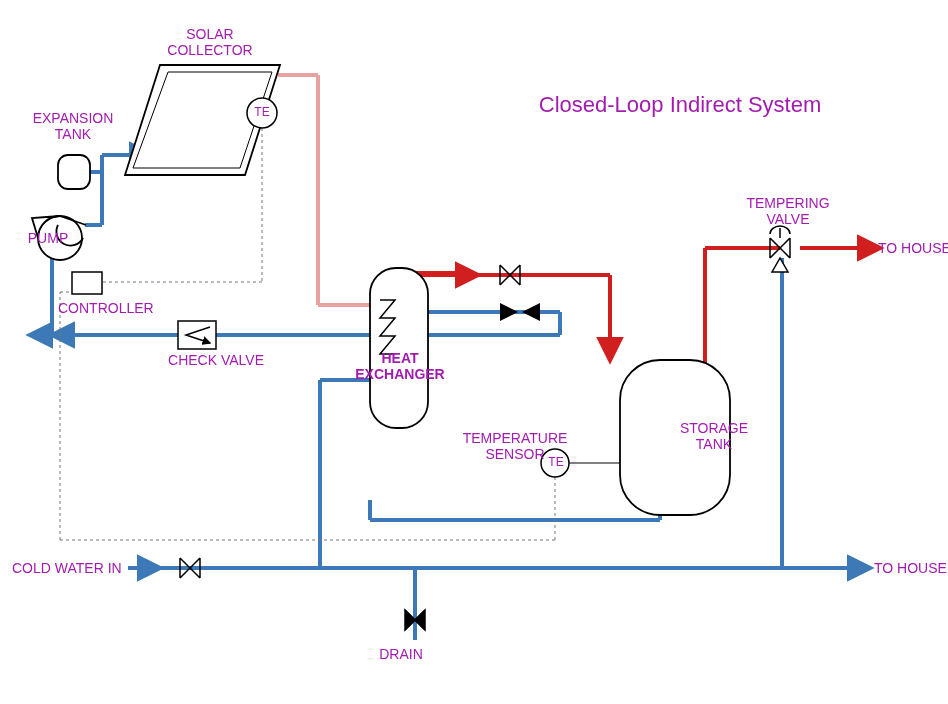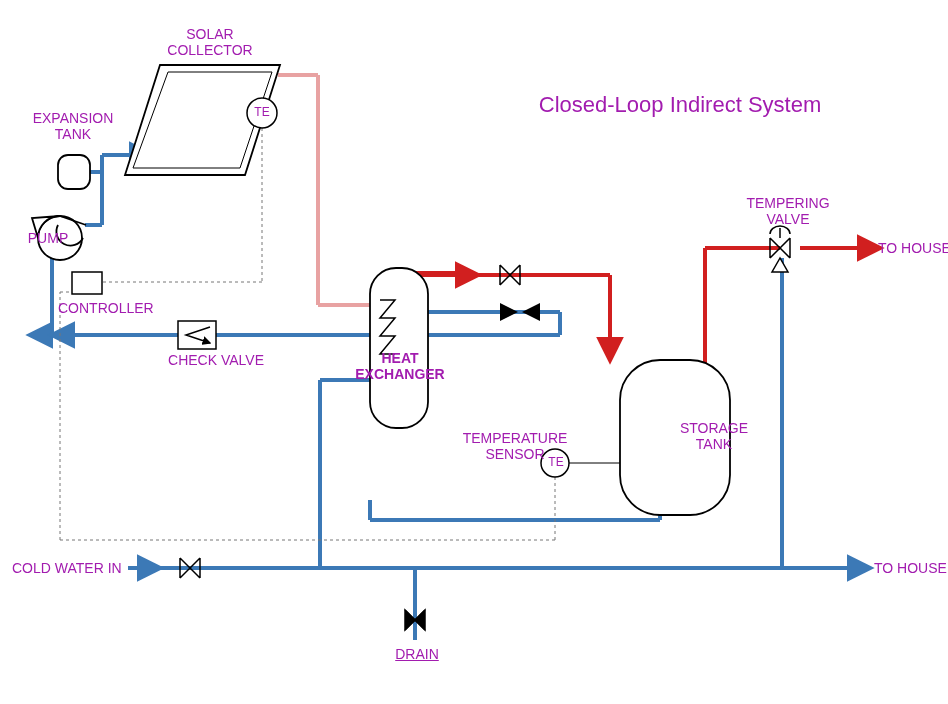--- a/index.html
+++ b/index.html
@@ -216,19 +216,19 @@
 
   <div class="label" style="left:738px; top:195px; width:100px;text-align:center;">TEMPERING
 VALVE</div>
 
   <div class="label" style="left:12px; top:560px; width:120px; text-align:left;">COLD WATER IN</div>
 
   <div class="label" style="left:878px; top:240px; width:80px; text-align:left;">TO HOUSE</div>
 
   <div class="label" style="left:874px; top:560px; width:80px; text-align:left;">TO HOUSE</div>
 
-  <div class="label" style="left:392px; top:646px; width:50px;text-decoration:underline;">DRAIN</div>
+  <div class="label" style="left:376px; top:646px; width:50px;">DRAIN</div>
 
   <div class="label" style="left:252px; top:106px; width:20px; font-size:12px;">TE</div>
 
   <div class="label" style="left:546px; top:456px; width:20px; font-size:12px;">TE</div>
 
 </div>
 
 </body></html>

